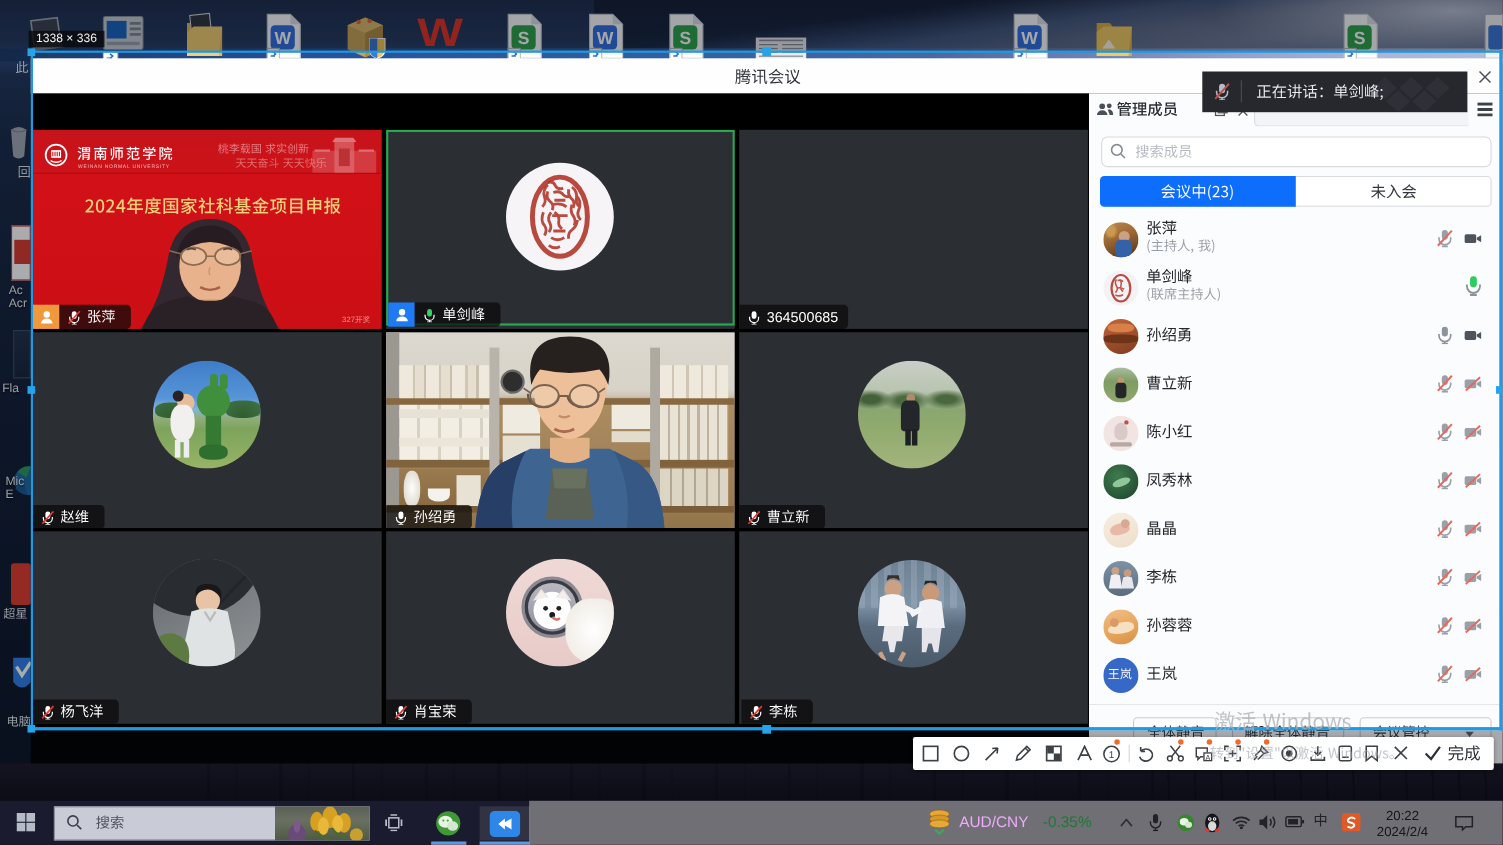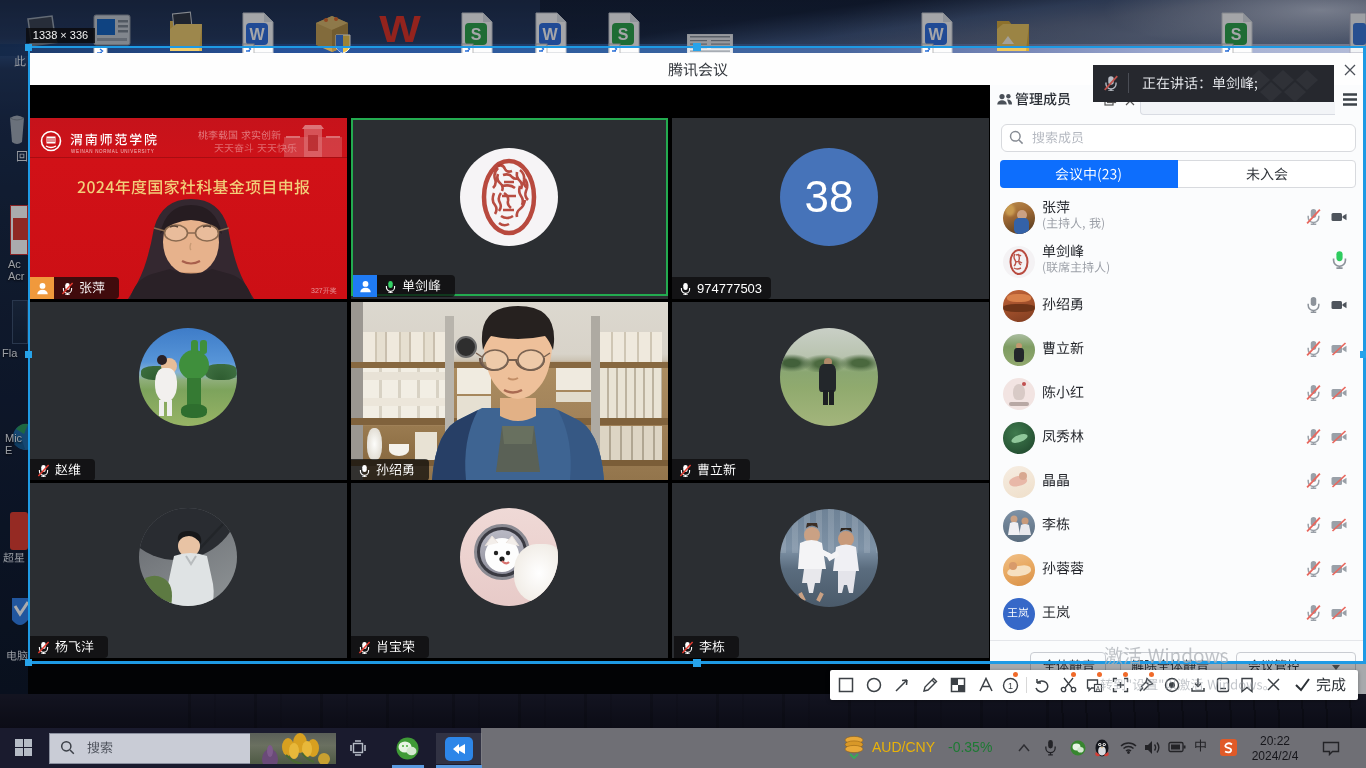--- a/index.html
+++ b/index.html
@@ -362,29 +362,28 @@
         </svg>
         <svg width="39" height="15" viewBox="0 0 39 15" style="fill:#fff" xmlns="http://www.w3.org/2000/svg">
           <path transform="matrix(0.0130 0 0 -0.0130 0.0 11.4)" d="M459 632H536V-79H459ZM221 437V329H785V437ZM221 603V497H785V603ZM148 667H861V265H148ZM54 170H949V100H54ZM235 806 299 836Q330 802 361 760Q392 719 407 687L340 654Q325 684 296 728Q266 771 235 806ZM709 836 790 809Q760 761 726 712Q691 662 662 628L598 653Q617 677 638 709Q659 741 678 774Q697 808 709 836Z"></path>
           <path transform="matrix(0.0130 0 0 -0.0130 13.0 11.4)" d="M674 721H740V166H674ZM854 821H921V16Q921 -19 912 -36Q902 -54 880 -63Q858 -71 818 -74Q777 -76 711 -76Q708 -62 702 -42Q695 -23 687 -8Q738 -9 778 -9Q817 -9 830 -8Q843 -8 848 -3Q854 2 854 15ZM77 32Q139 41 222 54Q306 68 402 84Q497 100 592 116L595 50Q507 34 417 17Q327 0 244 -15Q162 -30 96 -42ZM319 849 382 826Q345 752 294 683Q243 614 184 554Q125 495 64 449Q60 457 54 470Q47 483 40 496Q32 509 26 517Q83 556 138 608Q192 661 239 722Q286 784 319 849ZM171 540H509V475H171ZM98 354 157 372Q173 337 186 296Q199 256 210 218Q221 180 226 149L164 127Q159 158 149 197Q139 236 126 277Q113 318 98 354ZM277 393 336 407Q353 353 366 291Q380 229 386 183L322 168Q319 199 312 237Q305 275 296 316Q287 357 277 393ZM502 407 570 390Q551 334 528 272Q504 210 480 152Q456 95 434 51L377 69Q399 113 422 172Q446 232 467 294Q488 356 502 407ZM307 753 348 801Q397 763 450 717Q504 671 551 627Q598 583 627 547L582 492Q554 527 508 573Q462 619 410 666Q357 714 307 753Z"></path>
           <path transform="matrix(0.0130 0 0 -0.0130 26.0 11.4)" d="M597 840 667 822Q630 736 569 660Q508 585 439 534Q435 541 426 552Q417 563 408 574Q398 585 390 591Q455 635 510 700Q566 764 597 840ZM592 757H831V696H549ZM814 757H829L842 759L889 739Q859 662 810 600Q761 539 699 492Q637 445 566 410Q496 376 422 355Q416 368 405 386Q394 403 383 414Q452 431 518 461Q584 491 642 533Q700 575 744 628Q789 682 814 745ZM571 708Q599 653 652 598Q705 543 784 499Q862 455 965 431Q957 424 948 412Q940 401 932 390Q924 378 918 368Q815 396 736 446Q656 495 602 555Q547 615 517 674ZM457 352H901V294H457ZM417 98H939V37H417ZM463 229H898V171H463ZM642 416H715V-80H642ZM317 674H374V34H317ZM70 673H129V108L70 68ZM70 113 353 136 352 75 70 52ZM192 830H253V96H192Z"></path>
         </svg>
       </div>
     </div>
   </div>
 <div class="a" style="left:672px;top:118px;width:317px;height:181px;background:#2b2e32;overflow:hidden">
-    <div class="a" style="left:108px;top:30px;width:98px;height:98px;border-radius:50%;background:#4673b9;display:flex;align-items:center;justify-content:center;color:#fff;font-size:44px">38</div>
     <div class="a" style="left:0px;top:159px;display:flex">
       <div class="lbl">
         <svg width="13" height="13" viewBox="0 0 14 14" xmlns="http://www.w3.org/2000/svg">
           <rect x="4.6" y="1" width="4.8" height="7.6" rx="2.4" fill="#fff"></rect>
           <path d="M2.6 6.5 v1.3 a4.4 4.4 0 0 0 8.8 0 V6.5" fill="none" stroke="#fff" stroke-width="1.2"></path>
           <path d="M7 12.3 v1.6 M4.6 13.9 h4.8" stroke="#fff" stroke-width="1.2"></path>
         </svg>
-        <span style="font-size:13px">974777503</span>
+        <span style="font-size:13px">364500685</span>
       </div>
     </div>
   </div>
 <div class="a" style="left:30px;top:302px;width:317px;height:178px;background:#2b2e32;overflow:hidden">
 <div class="a" style="left:109px;top:26px;width:98px;height:98px;border-radius:50%;overflow:hidden">
 <div class="a" style="left:0;top:0;width:98px;height:98px;background:linear-gradient(180deg,#3e7cc8 0,#5795d8 34px,#86b3d9 44px,#8fae7a 52px,#7da35c 62px,#97b465 98px)"></div>
 <div class="a" style="left:72px;top:38px;width:26px;height:12px;background:radial-gradient(ellipse at 50% 100%,#39652f 40%,rgba(57,101,47,0) 75%)"></div>
 <div class="a" style="left:2px;top:38px;width:30px;height:14px;background:radial-gradient(ellipse at 50% 100%,#2e5c30,#3e7040);border-radius:40%"></div>
 <div class="a" style="left:66px;top:36px;width:32px;height:16px;background:radial-gradient(ellipse at 50% 100%,#2e5c30,#417344);border-radius:40%"></div>
 <div class="a" style="left:40px;top:22px;width:30px;height:30px;border-radius:50%;background:#3f8f3c"></div>
@@ -1066,21 +1065,21 @@
 <div class="a" style="left:843px;top:735px">
     <svg width="22" height="24" xmlns="http://www.w3.org/2000/svg">
       <g stroke="#8a5a10" stroke-width=".5">
         <ellipse cx="11" cy="5" rx="9" ry="3.6" fill="#e8a838"></ellipse>
         <ellipse cx="11" cy="9.5" rx="9" ry="3.6" fill="#d89828"></ellipse>
         <ellipse cx="11" cy="14" rx="9" ry="3.6" fill="#e8a838"></ellipse>
       </g>
       <path d="M7 19 l4 4 4 -4" fill="none" stroke="#3aa85a" stroke-width="2"></path>
     </svg>
   </div>
-<div class="a" style="left:872px;top:739px;font-size:14px;color:#eab308">AUD/CNY</div>
+<div class="a" style="left:872px;top:739px;font-size:14px;color:#f0abfc">AUD/CNY</div>
 <div class="a" style="left:948px;top:739px;font-size:14px;color:#1d7a33">-0.35%</div>
 <div class="a" style="left:1018px;top:744px">
     <svg width="12" height="8" xmlns="http://www.w3.org/2000/svg">
       <path d="M1 7 L6 1 L11 7" fill="none" stroke="#2e2e33" stroke-width="1.5"></path>
     </svg>
   </div>
 <div class="a" style="left:1044px;top:739px">
     <svg width="13" height="17" viewBox="0 0 14 18" xmlns="http://www.w3.org/2000/svg">
       <rect x="4.5" y="1" width="5" height="9" rx="2.5" fill="#232327"></rect>
       <path d="M2 8 v1.5 a5 5 0 0 0 10 0 V8 M7 15 v2 M4.5 17 h5" stroke="#232327" stroke-width="1.4" fill="none"></path>

